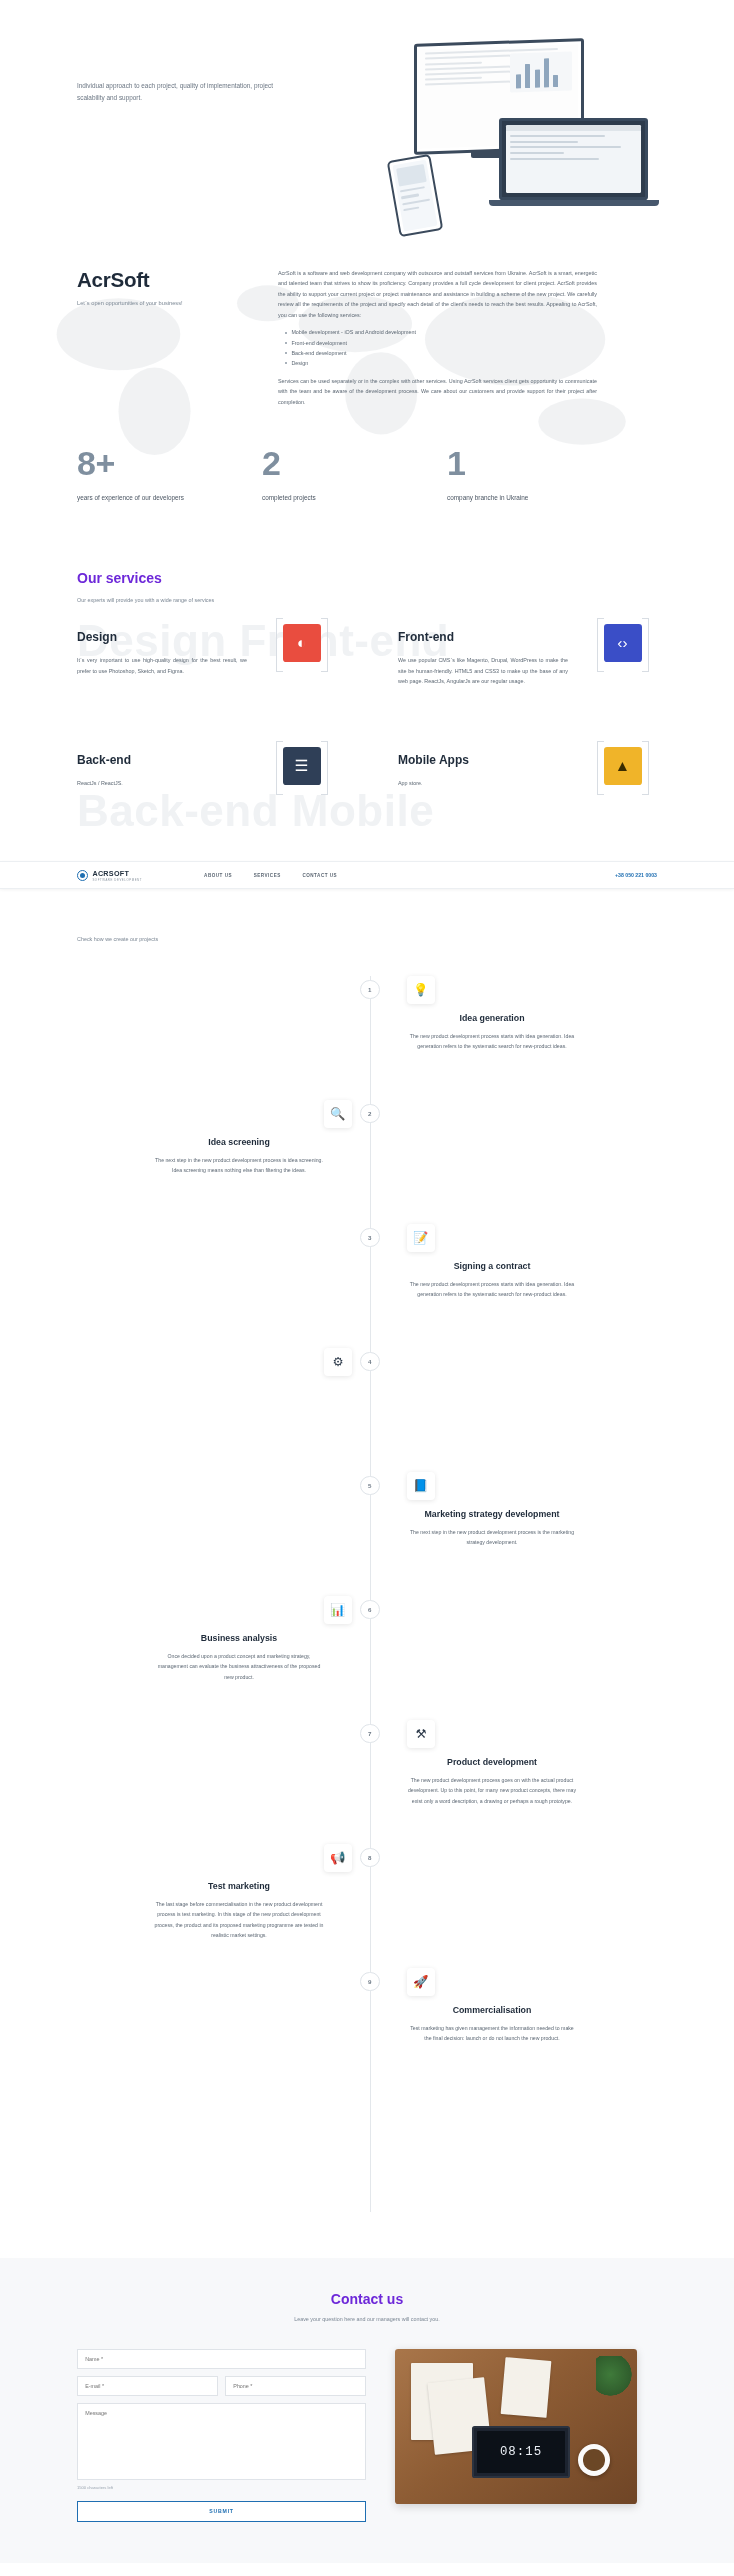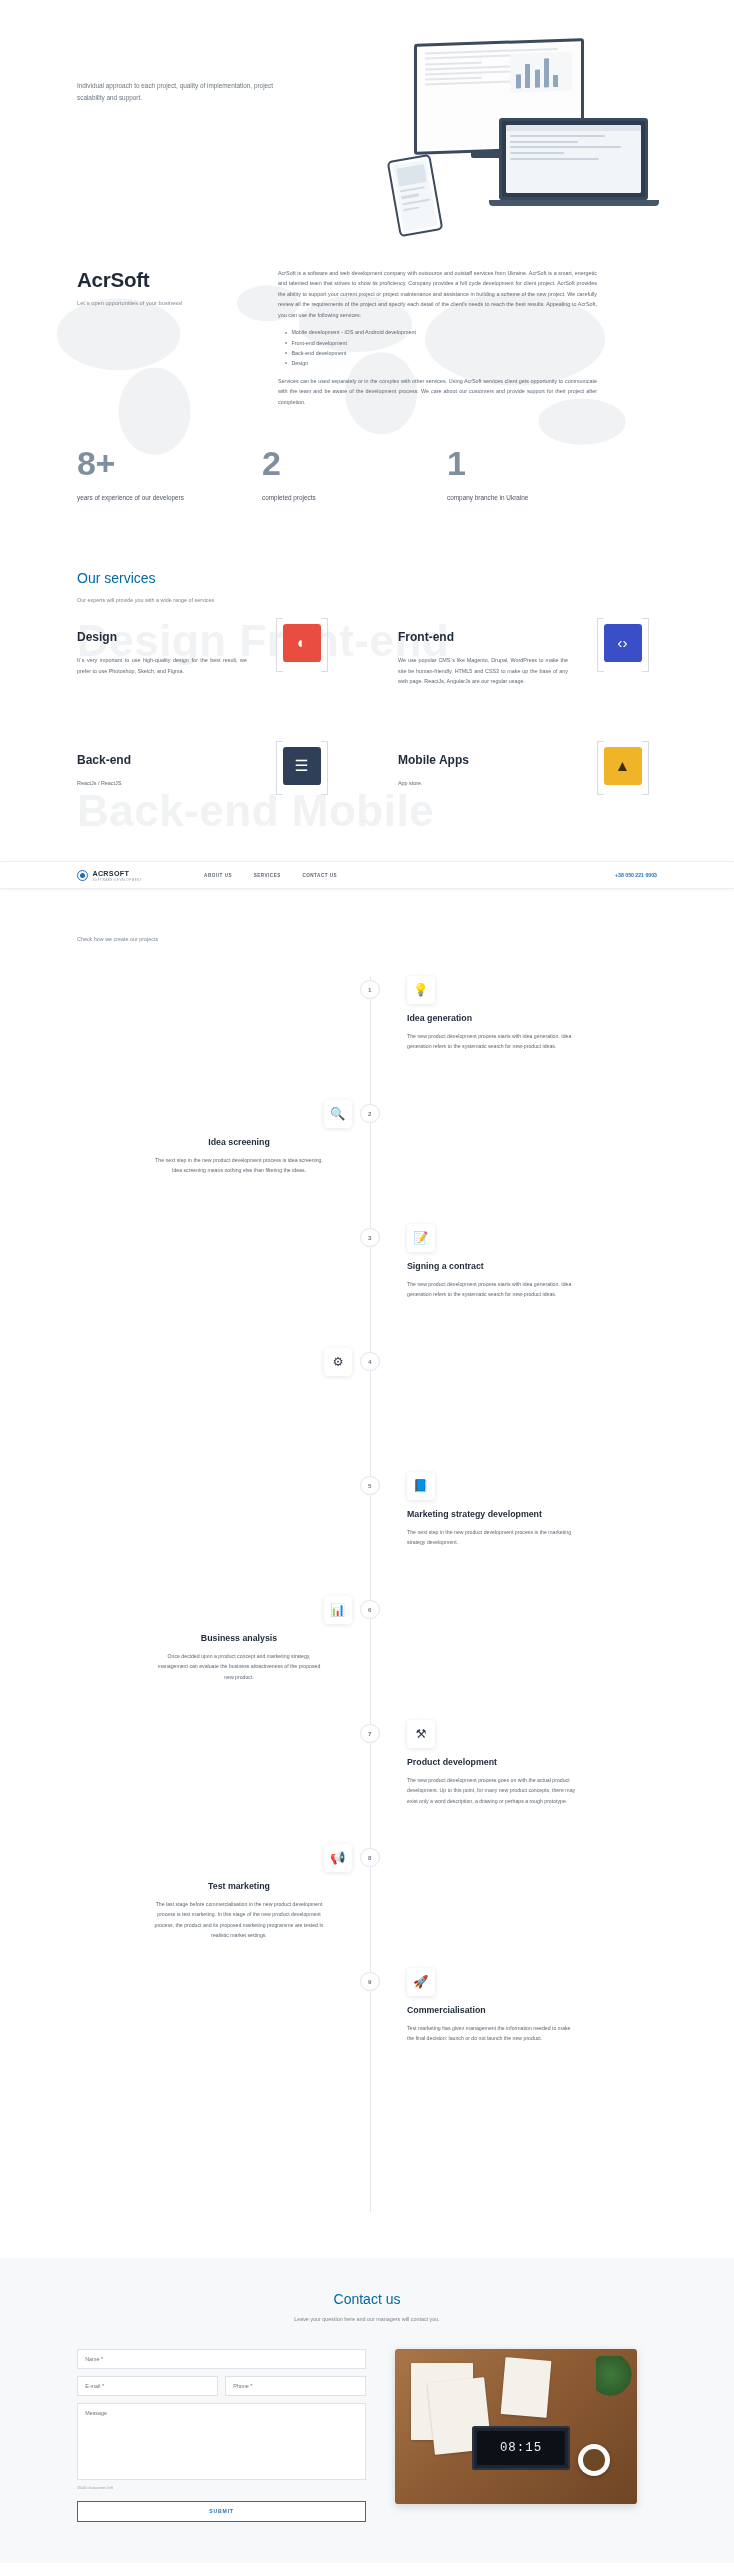--- a/index.html
+++ b/index.html
@@ -153,22 +153,22 @@
     font-size: 6.4px;
     color: #4a5562;
     line-height: 1.6;
     max-width: 108px;
   }
 
   
   .services { padding: 31px 77px 15.5px 77px; position: relative; }
   .sec-title {
     font-size: 14px;
-    font-weight: normal;
-    color: #0369a1;
+    font-weight: bold;
+    color: #6d28d9;
   }
   .sec-sub {
     margin-top: 9.3px;
     font-size: 5.4px;
     line-height: 1.9;
     color: #7b8794;
   }
   .ghost {
     position: absolute;
     font-size: 44px;
@@ -293,21 +293,21 @@
   }
   .tl-body { position:absolute; top: 0; width: 170px; }
   .tl-body h4 {
     font-size: 8.8px; font-weight: bold; color:#1f2b3a; margin-bottom: 7.2px; line-height:1.4;
   }
   .tl-body p {
     font-size: 5.2px; line-height: 1.95; color:#5d6874;
   }
   .side-left .tl-body  { left: 77px; text-align: center; }
   .side-left .tl-icon  { left: 247px; }
-  .side-right .tl-body { left: 330px; text-align: left; }
+  .side-right .tl-body { left: 330px; text-align: center; }
   .side-right .tl-icon { left: 330px; }
   .side-right .tl-body.with-icon { top: 36px; }
   .side-left .tl-body.with-icon  { top: 36px; }
 
   
   .contact {
     background: #f7f8fa;
     padding: 33px 77px 41px 77px;
     position: relative;
   }
@@ -350,21 +350,21 @@
   .photo {
     width: 242px; height: 155px;
     border-radius: 3.1px;
     position: relative;
     overflow: hidden;
     background: linear-gradient(140deg,#a9764a 0%,#8d5c34 45%,#6f4526 100%);
     box-shadow: 0 2.1px 8.2px rgba(0,0,0,.15);
   }
   .ph-paper { position:absolute; background:#f4f1ea; border-radius:1px; box-shadow:0 1px 2.6px rgba(0,0,0,.2); }
   .ph-lap {
-    position:absolute; left:77px; top:77px; width:98px; height:44px;
+    position:absolute; left:77px; top:77px; width:98px; height:52px;
     background:#1d2430; border-radius:2.6px; border:2.1px solid #2b3340;
   }
   .ph-lap-scr { position:absolute; inset:3.1px; background:#0c1118; border-radius:1px;
     display:flex; align-items:center; justify-content:center;
     color:#eaeef4; font-size:12.4px; font-family:"Liberation Mono",monospace; letter-spacing:1px;}
   .ph-cup {
     position:absolute; right:27px; bottom:28px; width:32px; height:32px;
     background:#fbfbfb; border-radius:50%; box-shadow:0 1.5px 4.1px rgba(0,0,0,.3);
   }
   .ph-cup:after {

